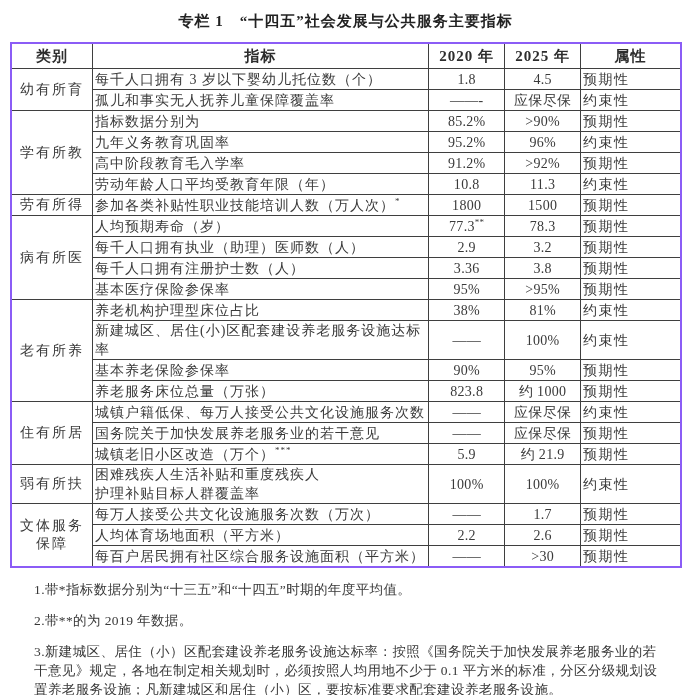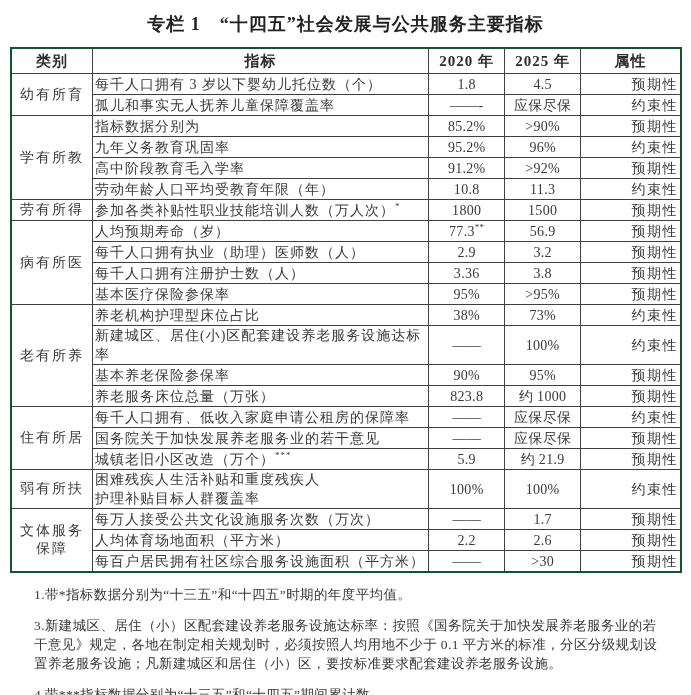--- a/index.html
+++ b/index.html
@@ -4,27 +4,27 @@
 <style>
   html,body{margin:0;padding:0;background:#ffffff;}
   body{
     width:691px;height:695px;overflow:hidden;
     font-family:"Liberation Serif","DejaVu Serif",serif;
     color:#3a3a3a;
     -webkit-font-smoothing:antialiased;
   }
   .page{width:691px;height:695px;box-sizing:border-box;padding-top:12px;}
   .doc-title{
-    text-align:center;font-size:18px;font-weight:bold;color:#222;
+    text-align:center;font-size:15px;font-weight:bold;color:#222;
     letter-spacing:1px;margin:0 0 11px 0;
   }
   table.indicators{
     border-collapse:collapse;table-layout:fixed;
     margin-left:10px;width:672px;
-    border:2px solid #14532d;
+    border:2px solid #8b5cf6;
     font-size:14px;color:#3a3a3a;
   }
   table.indicators th, table.indicators td{
     border:1px solid #3f3f3f;
     padding:0 2px;overflow:hidden;
   }
   table.indicators th{
     font-size:15px;font-weight:bold;height:24px;
     text-align:center;letter-spacing:1px;color:#2d2d2d;
   }
@@ -34,21 +34,21 @@
   }
   td.ind{
     text-align:left;padding-left:6px;letter-spacing:1px;
     height:20px;line-height:19px;white-space:pre-line;
   }
   td.val{
     text-align:center;padding-left:6px;height:20px;line-height:19px;
     letter-spacing:0.3px;
   }
   td.attr{
-    text-align:right;height:20px;line-height:19px;letter-spacing:1.5px;margin-top:36px;
+    text-align:left;height:20px;line-height:19px;letter-spacing:1.5px;margin-top:36px;
   }
   td sup{font-size:9px;line-height:0;}
   .footnotes{
     margin:5px 20px 0 22px;width:650px;
     font-size:13.5px;line-height:19px;color:#383838;letter-spacing:0.4px;
   }
   .footnote{margin:12px;}
 </style>
 </head>
 <body>
@@ -117,21 +117,21 @@
           <td class="cat" rowspan="1">劳有所得</td>
           <td class="ind">参加各类补贴性职业技能培训人数（万人次）<sup>*</sup></td>
           <td class="val">1800</td>
           <td class="val">1500</td>
           <td class="attr">预期性</td>
         </tr>
         <tr>
           <td class="cat" rowspan="4">病有所医</td>
           <td class="ind">人均预期寿命（岁）</td>
           <td class="val">77.3<sup>**</sup></td>
-          <td class="val">56.9</td>
+          <td class="val">78.3</td>
           <td class="attr">预期性</td>
         </tr>
         <tr>
           <td class="ind">每千人口拥有执业（助理）医师数（人）</td>
           <td class="val">2.9</td>
           <td class="val">3.2</td>
           <td class="attr">预期性</td>
         </tr>
         <tr>
           <td class="ind">每千人口拥有注册护士数（人）</td>
@@ -142,21 +142,21 @@
         <tr>
           <td class="ind">基本医疗保险参保率</td>
           <td class="val">95%</td>
           <td class="val">&gt;95%</td>
           <td class="attr">预期性</td>
         </tr>
         <tr>
           <td class="cat" rowspan="4">老有所养</td>
           <td class="ind">养老机构护理型床位占比</td>
           <td class="val">38%</td>
-          <td class="val">73%</td>
+          <td class="val">81%</td>
           <td class="attr">约束性</td>
         </tr>
         <tr>
           <td class="ind">新建城区、居住(小)区配套建设养老服务设施达标率</td>
           <td class="val">——</td>
           <td class="val">100%</td>
           <td class="attr">约束性</td>
         </tr>
         <tr>
           <td class="ind">基本养老保险参保率</td>
@@ -165,21 +165,21 @@
           <td class="attr">预期性</td>
         </tr>
         <tr>
           <td class="ind">养老服务床位总量（万张）</td>
           <td class="val">823.8</td>
           <td class="val">约 1000</td>
           <td class="attr">预期性</td>
         </tr>
         <tr>
           <td class="cat" rowspan="3">住有所居</td>
-          <td class="ind">每千人口拥有、低收入家庭申请公租房的保障率</td>
+          <td class="ind">城镇户籍低保、每万人接受公共文化设施服务次数</td>
           <td class="val">——</td>
           <td class="val">应保尽保</td>
           <td class="attr">约束性</td>
         </tr>
         <tr>
           <td class="ind">国务院关于加快发展养老服务业的若干意见</td>
           <td class="val">——</td>
           <td class="val">应保尽保</td>
           <td class="attr">预期性</td>
         </tr>
@@ -215,19 +215,20 @@
           <td class="ind">每百户居民拥有社区综合服务设施面积（平方米）</td>
           <td class="val">——</td>
           <td class="val">&gt;30</td>
           <td class="attr">预期性</td>
         </tr>
       </tbody>
   </table>
 
   <div class="footnotes">
     <p class="footnote">1.带*指标数据分别为“十三五”和“十四五”时期的年度平均值。</p>
+    <p class="footnote">2.带**的为 2019 年数据。</p>
     <p class="footnote">3.新建城区、居住（小）区配套建设养老服务设施达标率：按照《国务院关于加快发展养老服务业的若干意见》规定，各地在制定相关规划时，必须按照人均用地不少于 0.1 平方米的标准，分区分级规划设置养老服务设施；凡新建城区和居住（小）区，要按标准要求配套建设养老服务设施。</p>
     <p class="footnote">4.带***指标数据分别为“十三五”和“十四五”期间累计数。</p>
     <p class="footnote">5.公共文化设施包括公共图书馆、文化馆（站）、美术馆、博物馆和艺术演出场所。</p>
 
   </div>
 
 </div>
 
 </body></html>

